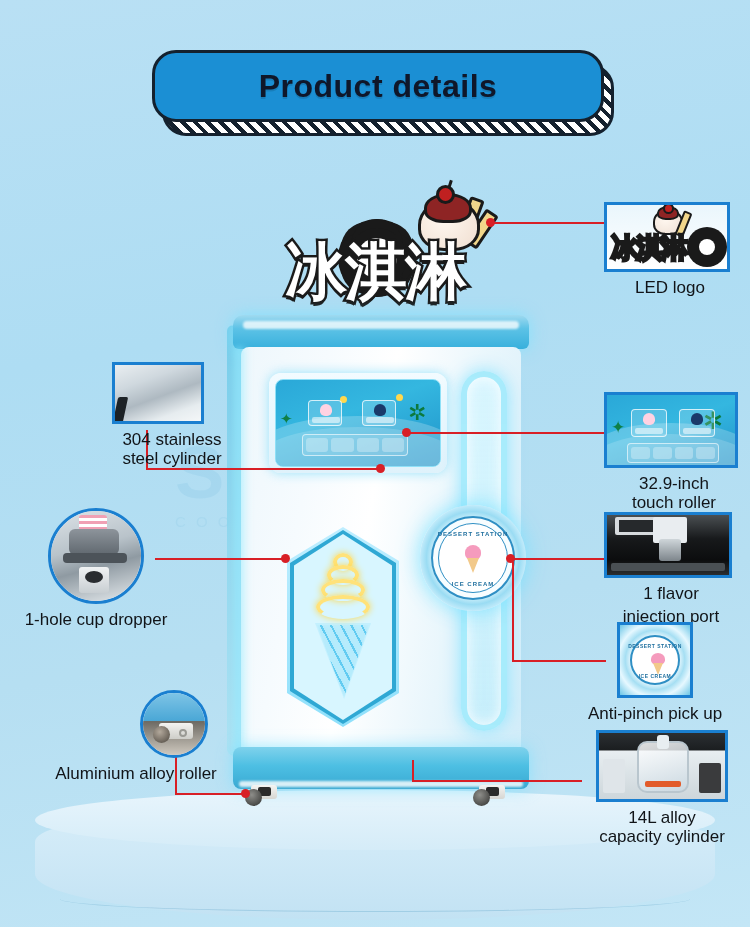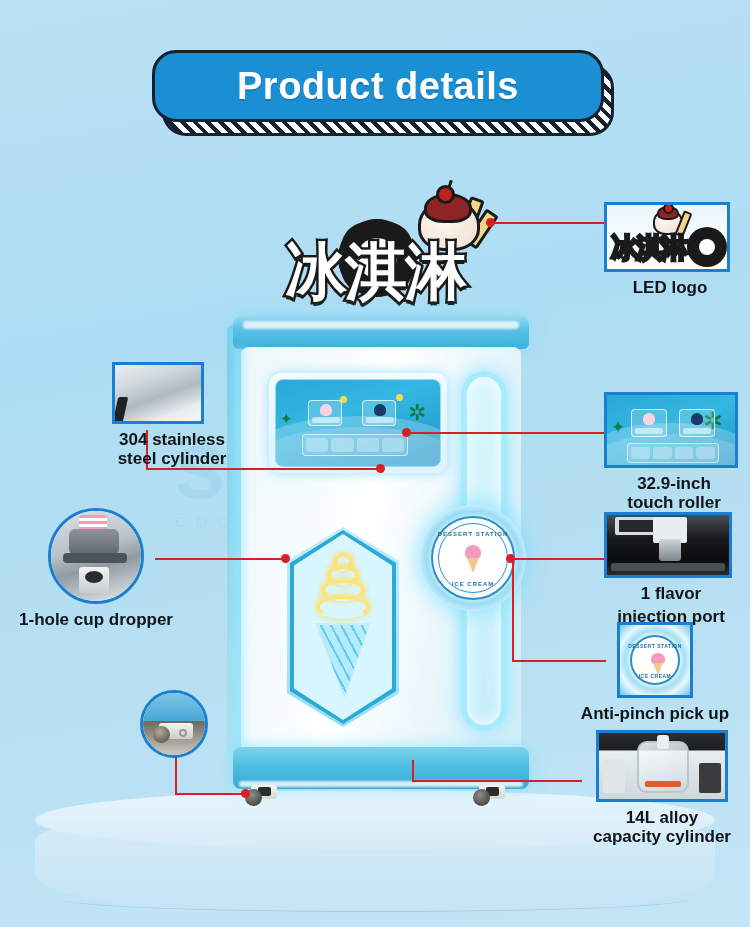--- a/index.html
+++ b/index.html
@@ -18,21 +18,21 @@
     position:absolute; left:10px; top:14px; width:452px; height:72px;
     border-radius:24px; border:3px solid #14212e;
     background:repeating-linear-gradient(45deg,#14212e 0 4px,#ffffff 4px 9px);
   }
   .banner-face{
     position:absolute; left:0; top:0; width:452px; height:72px;
     border-radius:24px; border:3px solid #14212e; background:#1b8fd4;
     display:flex; align-items:center; justify-content:center;
   }
   .banner-face span{
-    color:#ffffff; font-size:38px; font-weight:bold; letter-spacing:.5px;
+    color:#0f172a; font-size:32px; font-weight:bold; letter-spacing:.5px;
     text-shadow:0 2px 0 rgba(0,0,0,.12);
   }
 
   
   #watermark{
     position:absolute; left:175px; top:440px; width:400px; height:140px;
     opacity:.17; pointer-events:none;
   }
   .wm-row{ display:flex; align-items:center; gap:8px; }
   .wm-big{ font-size:74px; font-weight:bold; color:#6fb7dd; line-height:.9;}
@@ -313,21 +313,21 @@
   
   .callout{ position:absolute; }
   .thumb-rect{
     border:3px solid #1a7fd0; background:#ddeef8; overflow:hidden; position:relative;
   }
   .thumb-circle{
     border:3px solid #1a7fd0; border-radius:50%; overflow:hidden; position:relative;
     background:#dfeef8;
   }
   .callout-label{
-    text-align:center; font-size:17px; font-weight:bold; color:#111418;
+    text-align:center; font-size:17px; font-weight:normal; color:#111418;
     line-height:1.12; margin-top:6px;
   }
 
   
   .line-h{ position:absolute; height:2px; background:#d81f26;}
   .line-v{ position:absolute; width:2px; background:#d81f26;}
   .dot{
     position:absolute; width:9px; height:9px; background:#d81f26; border-radius:50%;
   }
 
@@ -584,20 +584,21 @@
   <div class="callout-label">Anti-pinch pick up</div>
 </div>
 
 <div class="callout" style="left:32px;top:690px;width:208px;">
   <div class="thumb-circle" style="width:68px;height:68px;margin-left:108px;">
     <div class="ph ph-roller"></div>
     <div style="position:absolute;left:16px;top:30px;width:34px;height:16px;background:linear-gradient(180deg,#f4f4f1,#cdcdc8);border-radius:3px;"></div>
     <div style="position:absolute;left:10px;top:33px;width:17px;height:17px;background:radial-gradient(circle at 40% 35%,#b3a99c,#4b453d);border-radius:50%;"></div>
     <div style="position:absolute;left:36px;top:36px;width:8px;height:8px;border:2px solid #9a9a94;border-radius:50%;"></div>
   </div>
+  <div class="callout-label">Aluminium alloy roller</div>
 </div>
 
 <div class="callout" style="left:578px;top:730px;width:168px;">
   <div class="thumb-rect" style="width:132px;height:72px;margin-left:18px;">
     <div class="ph ph-tank"></div>
     <div style="position:absolute;left:38px;top:8px;width:52px;height:52px;background:linear-gradient(160deg,rgba(255,255,255,.85),rgba(200,215,225,.7));border:2px solid #b9c6ce;border-radius:10px;"></div>
     <div style="position:absolute;left:58px;top:2px;width:12px;height:14px;background:#e8eef1;border-radius:3px;"></div>
     <div style="position:absolute;left:46px;top:48px;width:36px;height:6px;background:#e25b2a;border-radius:2px;"></div>
     <div style="position:absolute;right:4px;top:30px;width:22px;height:30px;background:#3a3b3d;border-radius:2px;"></div>
     <div style="position:absolute;left:4px;top:26px;width:22px;height:34px;background:#dfe5e9;border-radius:2px;"></div>

